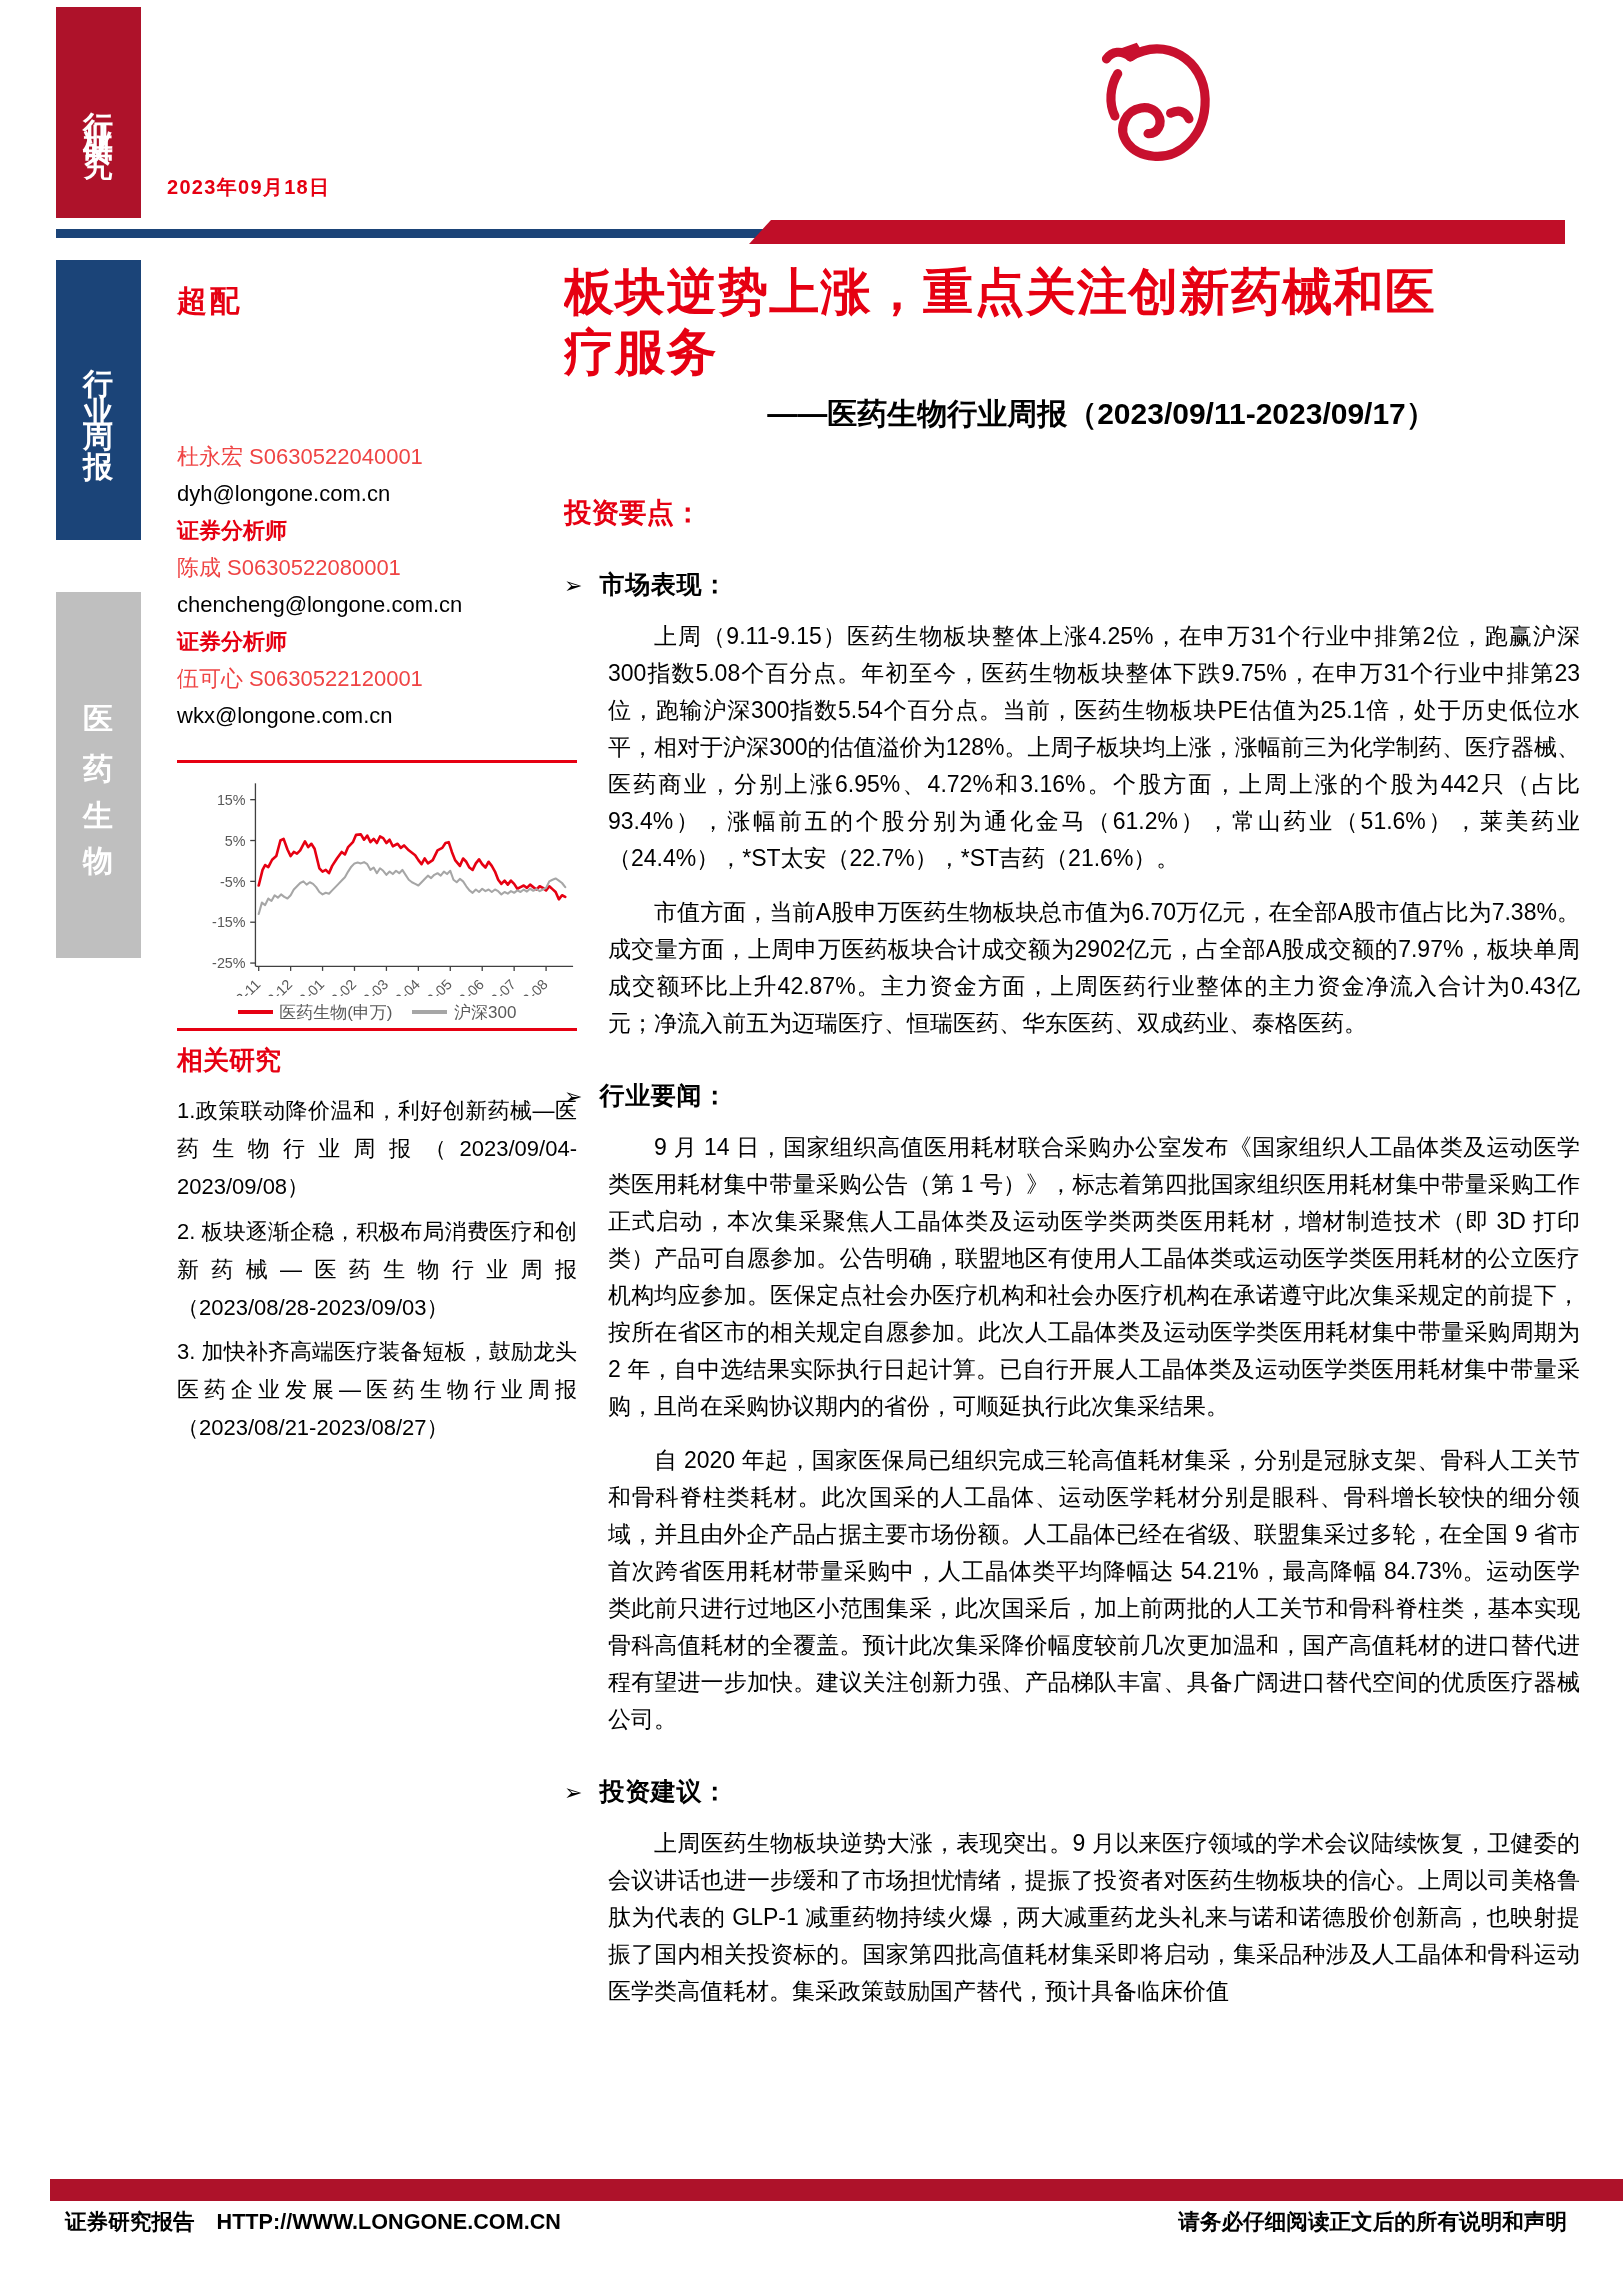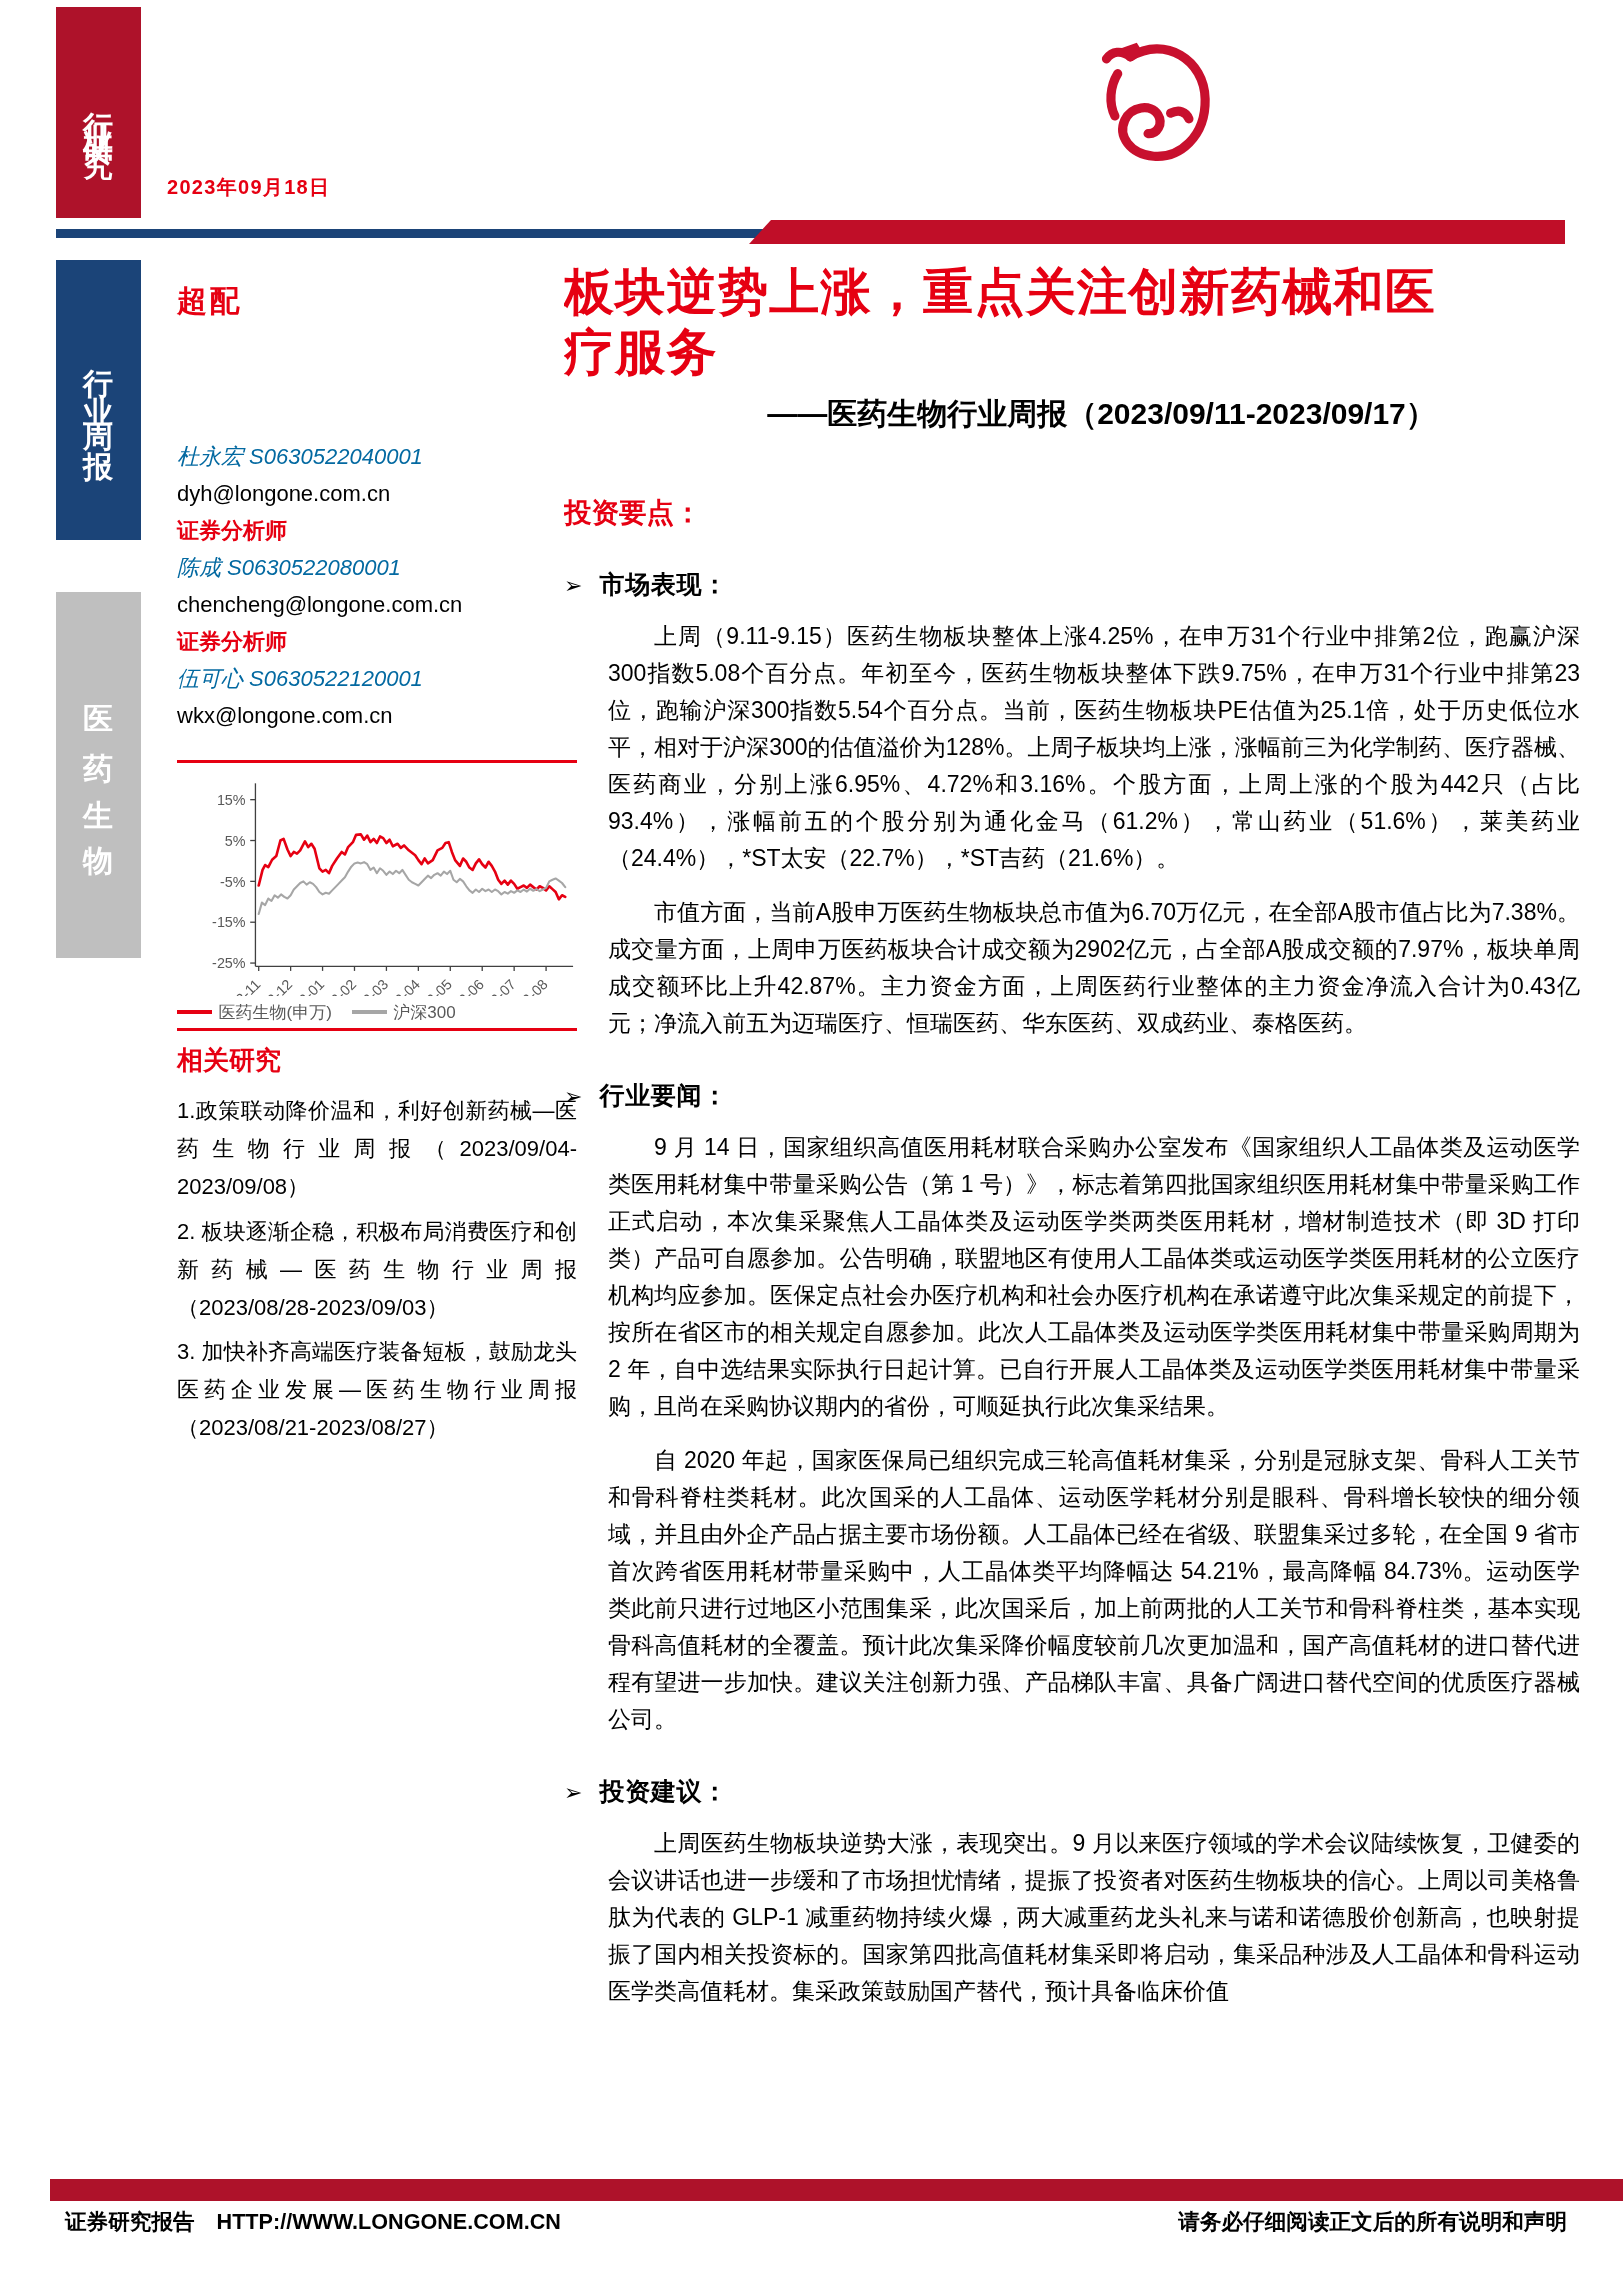--- a/index.html
+++ b/index.html
@@ -51,26 +51,26 @@
   }
   .divider-blue{position:absolute;left:56px;top:229px;width:723px;height:8.5px;background:var(--navy);}
   .divider-red{
     position:absolute;left:749px;top:220px;width:816px;height:24px;background:var(--red-band);
     clip-path:polygon(22px 0,100% 0,100% 100%,0 100%);
   }
   
   .sidebar{position:absolute;left:177px;top:281px;width:400px;}
   .rating{font-size:30px;font-weight:bold;color:var(--red-bright);letter-spacing:2.6px;}
   .analysts{margin-top:116px;font-size:22px;line-height:37px;}
-  .an-name{color:#0369a1;font-style:italic;}
+  .an-name{color:#ef4444;}
   .an-email{color:#000;}
   .an-label{color:var(--red-bright);font-weight:bold;}
   .side-rule{height:3.3px;background:var(--red-bright);margin-top:26px;}
   .chart-wrap{margin-top:6.5px;}
-  .chart-legend{display:flex;align-items:center;gap:20px;height:26px;margin-top:1.3px;}
+  .chart-legend{display:flex;justify-content:center;align-items:center;gap:20px;height:26px;margin-top:1.3px;}
   .legend-item{display:flex;align-items:center;gap:6.5px;}
   .legend-swatch{display:inline-block;width:35px;height:3.9px;}
   .legend-label{font-size:17px;color:var(--tick-gray);}
   .side-rule2{height:3.3px;background:var(--red-bright);margin-top:2.6px;}
   .related-heading{margin-top:12px;font-size:26px;font-weight:bold;color:var(--red-bright);}
   .related-list{margin-top:14.4px;font-size:22px;line-height:38px;color:#000;}
   .rel-item{margin-bottom:6.5px;text-align:justify;}
   
   .main{position:absolute;left:564px;top:262px;width:1016px;height:1907px;overflow:hidden;}
   .doc-title{

